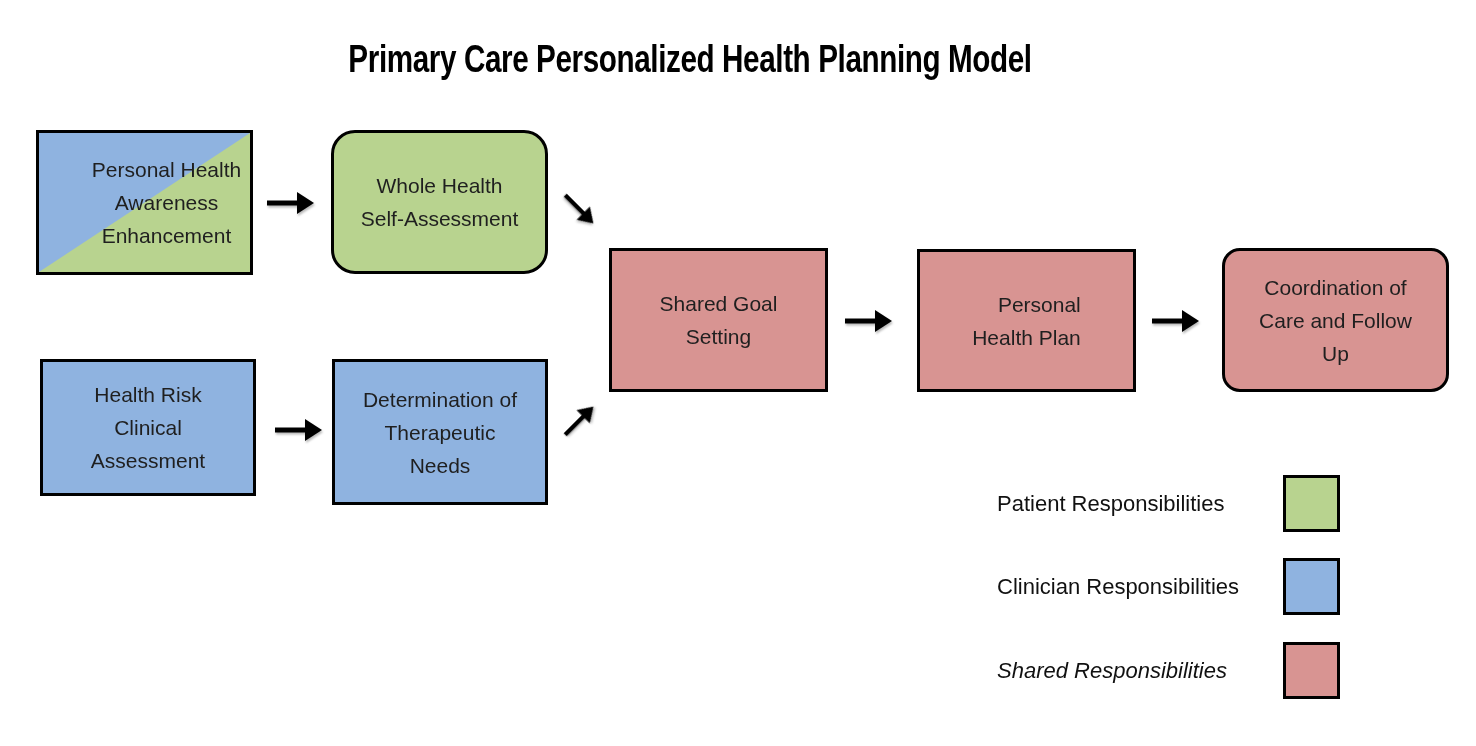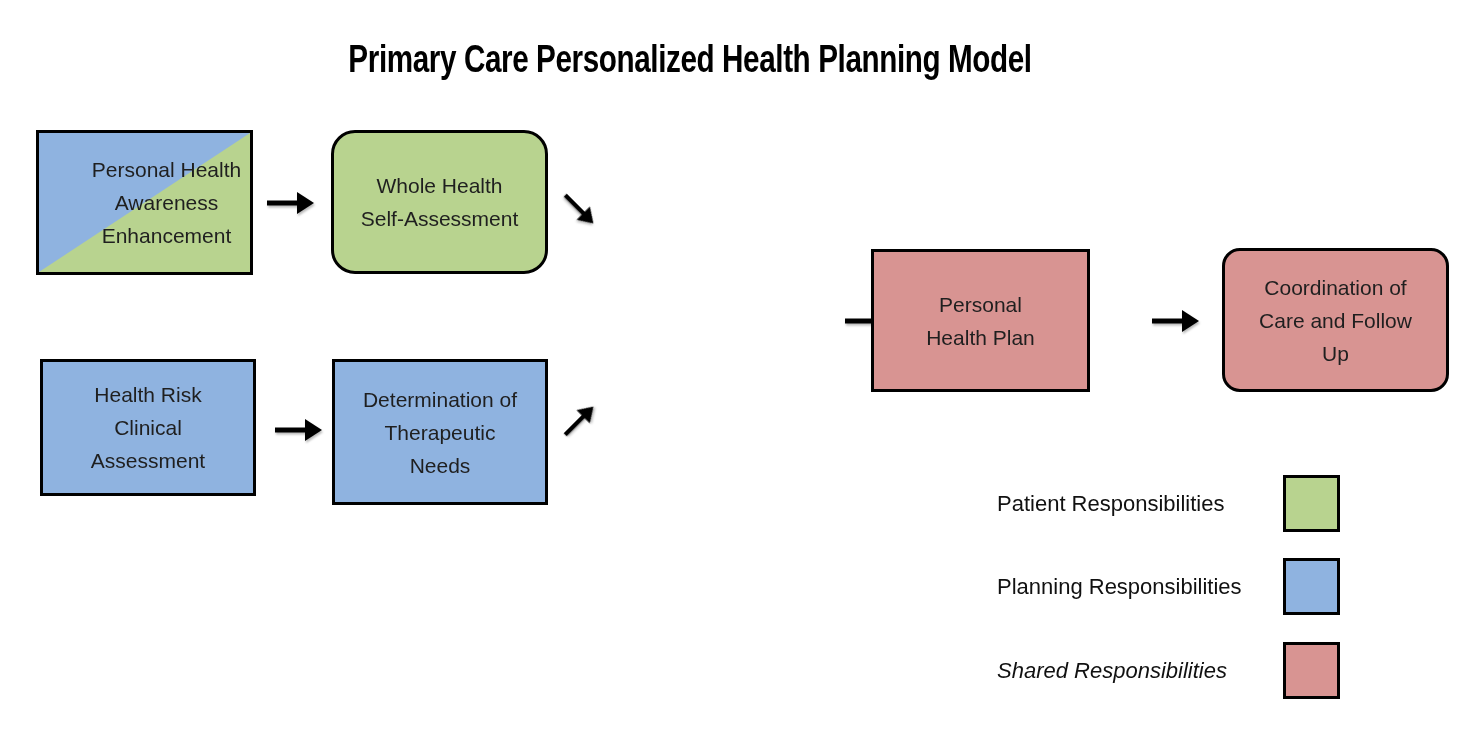--- a/index.html
+++ b/index.html
@@ -41,21 +41,21 @@
   .split-layer-top{
     position:absolute;inset:0;
     clip-path:polygon(0 0, 100% 0, 0 100%);
   }
   .node .node-label{position:relative;z-index:2;}
 
   
   #node-awareness        {left:36px;  top:130px; width:217px; height:145px;}
   #node-self-assessment  {left:331px; top:130px; width:217px; height:144px;}
   #node-goal-setting     {left:609px; top:248px; width:219px; height:144px;}
-  #node-health-plan      {left:871px; top:249px; width:219px; height:143px;}
+  #node-health-plan      {left:917px; top:249px; width:219px; height:143px;text-align:right;}
   #node-coordination     {left:1222px;top:248px; width:227px; height:144px;}
   #node-risk-assessment  {left:40px;  top:359px; width:216px; height:137px;}
   #node-therapeutic-needs{left:332px; top:359px; width:216px; height:146px;}
 
   
   .arrow{
     position:absolute;width:48px;height:24px;
     filter:drop-shadow(1px 2px 1px rgba(0,0,0,0.28));
   }
   #arrow-1{left:266px;top:191px;}
@@ -103,20 +103,24 @@
   <div class="node" id="node-self-assessment" style="background-color: rgb(184, 211, 143); border-radius: 24px;">
     <span class="node-label">Whole Health
 Self-Assessment</span>
   </div>
 
   <svg class="arrow" id="arrow-diag-down" viewBox="0 0 48 24">
     <line x1="1" y1="12" x2="33" y2="12" stroke="#000" stroke-width="5"></line>
     <polygon points="31,1 48,12 31,23" fill="#000"></polygon>
   </svg>
 
+  <div class="node" id="node-goal-setting" style="background-color: rgb(216, 148, 146);">
+    <span class="node-label">Shared Goal
+Setting</span>
+  </div>
 
   <svg class="arrow" id="arrow-2" viewBox="0 0 48 24">
     <line x1="1" y1="12" x2="33" y2="12" stroke="#000" stroke-width="5"></line>
     <polygon points="31,1 48,12 31,23" fill="#000"></polygon>
   </svg>
 
   <div class="node" id="node-health-plan" style="background-color: rgb(216, 148, 146);">
     <span class="node-label">Personal
 Health Plan</span>
   </div>
@@ -153,21 +157,21 @@
     <line x1="1" y1="12" x2="33" y2="12" stroke="#000" stroke-width="5"></line>
     <polygon points="31,1 48,12 31,23" fill="#000"></polygon>
   </svg>
 
   <div class="legend-row" id="legend-patient">
     <span class="legend-label">Patient Responsibilities</span>
     <span class="legend-swatch" style="background-color: rgb(184, 211, 143);"></span>
   </div>
 
   <div class="legend-row" id="legend-clinician">
-    <span class="legend-label">Planning Responsibilities</span>
+    <span class="legend-label">Clinician Responsibilities</span>
     <span class="legend-swatch" style="background-color: rgb(143, 179, 224);"></span>
   </div>
 
   <div class="legend-row" id="legend-shared">
     <span class="legend-label">Shared Responsibilities</span>
     <span class="legend-swatch" style="background-color: rgb(216, 148, 146);"></span>
   </div>
 
 </div>
 

